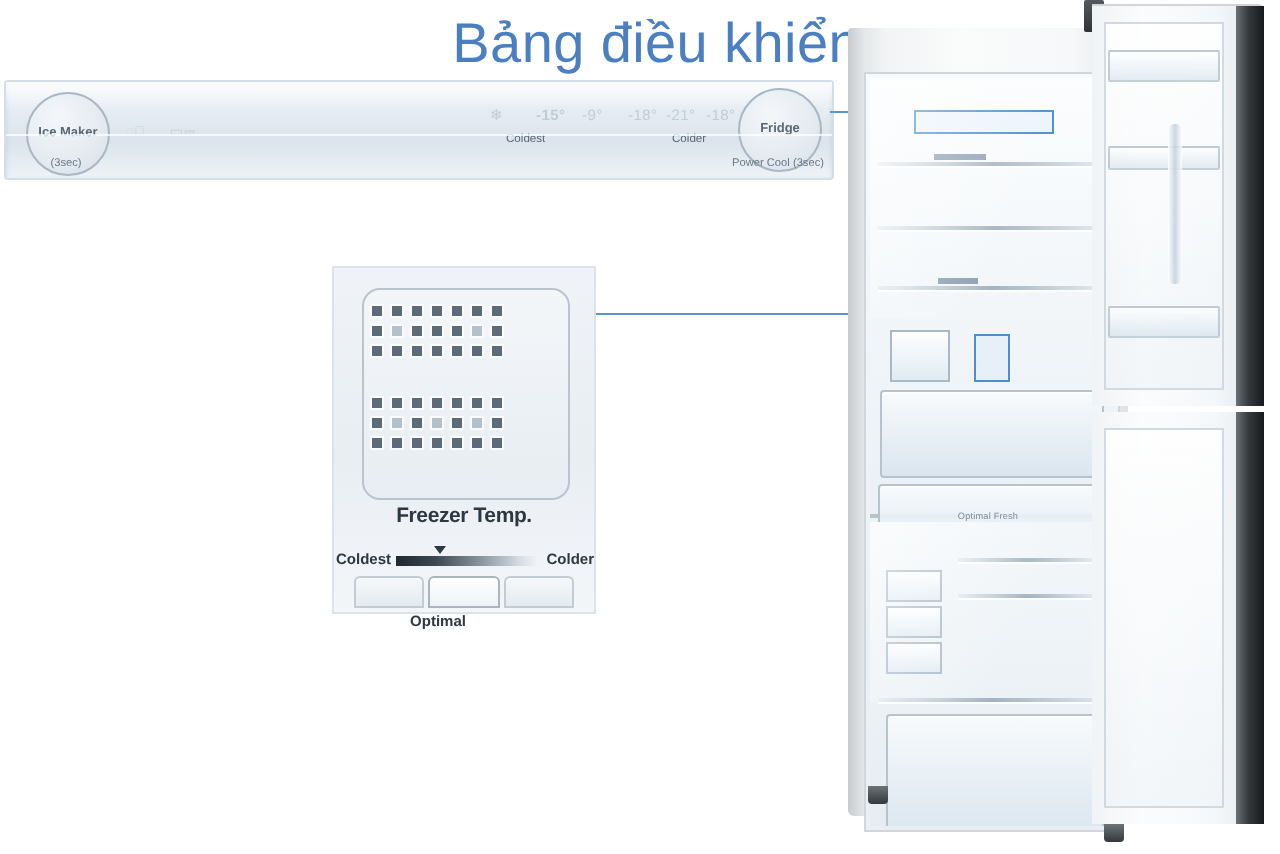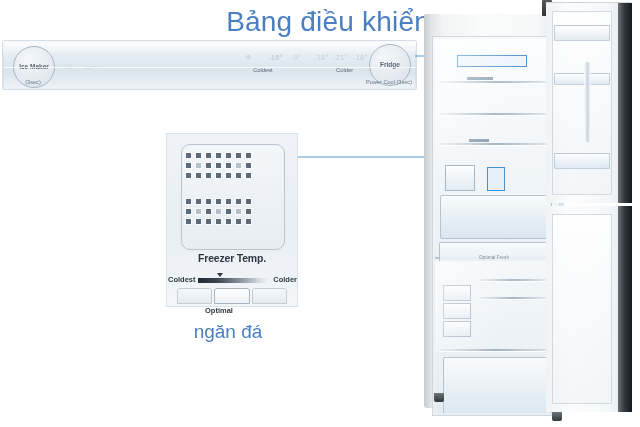--- a/index.html
+++ b/index.html
@@ -440,21 +440,20 @@
     <div class="end-label" id="colder-label">Colder</div>
 
     <div class="slider-row">
         <div class="slider-seg"></div>
         <div class="slider-seg active"></div>
         <div class="slider-seg"></div>
       </div>
   </div>
 
   <div class="caption">
-    <div>ngăn đá</div>
   </div>
 
   <div class="fridge">
     <div class="f-body">
       <div class="f-cabinet">
 
         <div class="f-upper">
           <div class="hl-box" style="left:22px;top:16px;width:68px;height:10px;"></div>
           <div class="shelf" style="top:42px;"></div>
           <div class="mini-box" style="left:32px;top:38px;width:26px;height:3px;border:none;background:#8fa2b2;"></div>

